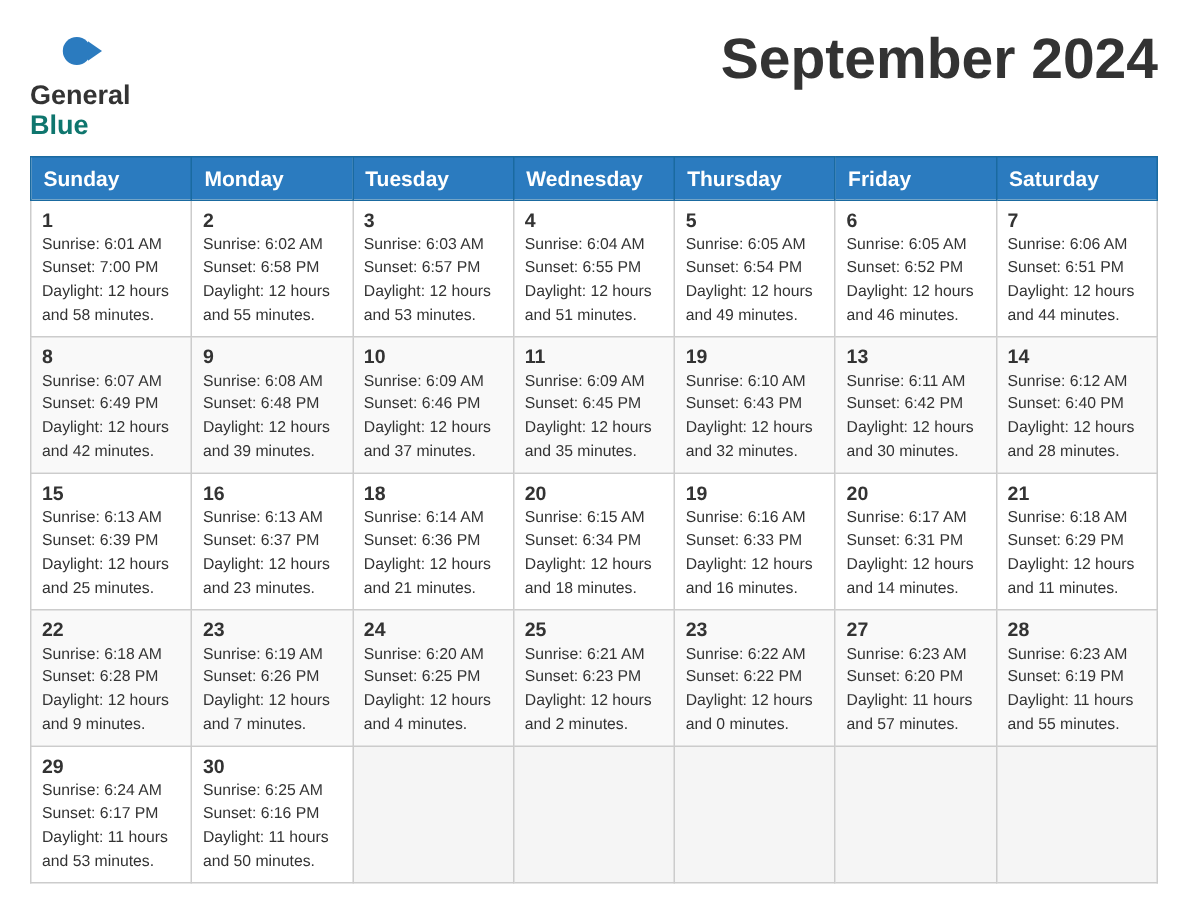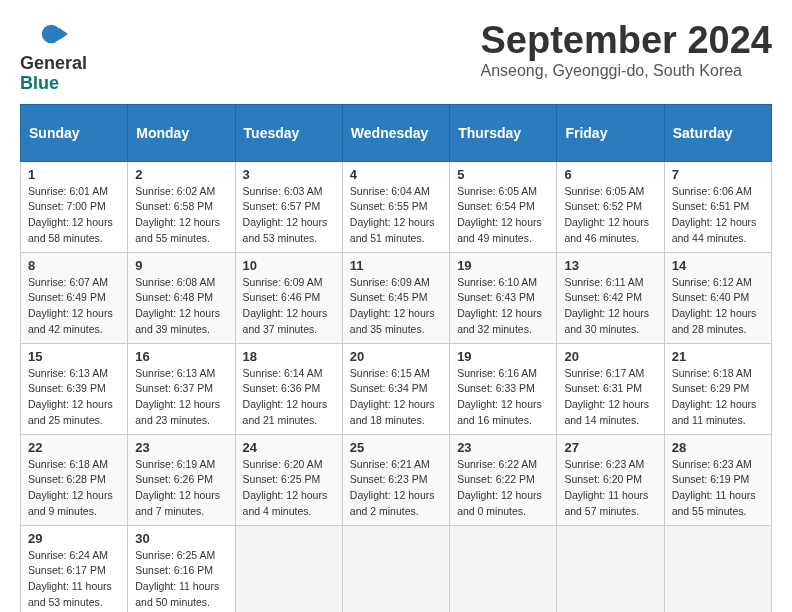--- a/index.html
+++ b/index.html
@@ -35,42 +35,42 @@
     .logo-blue {
       font-size: 18px;
       font-weight: bold;
       color: #0f766e;
     }
     .logo-icon {
       width: 28px;
       height: 28px;
     }
     .title-block {
-      text-align: left;
+      text-align: center;
     }
     .month-title {
       font-size: 38px;
       font-weight: bold;
       color: #333;
       line-height: 1.1;
     }
     .subtitle {
       font-size: 16px;
       color: #555;
     }
     .calendar {
       width: 100%;
       border-collapse: collapse;
       margin-top: 6px;
     }
     .calendar th {
       background: #2b7bbf;
       color: #fff;
       text-align: left;
-      padding: 20px 8px;
+      padding: 6px 8px;
       font-size: 14px;
       font-weight: bold;
       border: 1px solid #1a6aa0;
     }
     .calendar td {
       border: 1px solid #ccc;
       vertical-align: top;
       padding: 5px 7px;
       font-size: 10.5px;
       color: #333;
@@ -103,21 +103,20 @@
       <circle cx="12" cy="15" r="10" fill="#2b7bbf"></circle>
       <polygon points="20,8 30,15 20,22" fill="#2b7bbf"></polygon>
     </svg>
     <div class="logo-text">
       <span class="logo-general">General</span>
       <span class="logo-blue">Blue</span>
     </div>
   </div>
   <div class="title-block">
     <div class="month-title">September 2024</div>
-    <div class="subtitle">Anseong, Gyeonggi-do, South Korea</div>
   </div>
 </div>
 
 <table class="calendar">
   <thead>
     <tr>
     <th>Sunday</th>
         <th>Monday</th>
         <th>Tuesday</th>
         <th>Wednesday</th>

